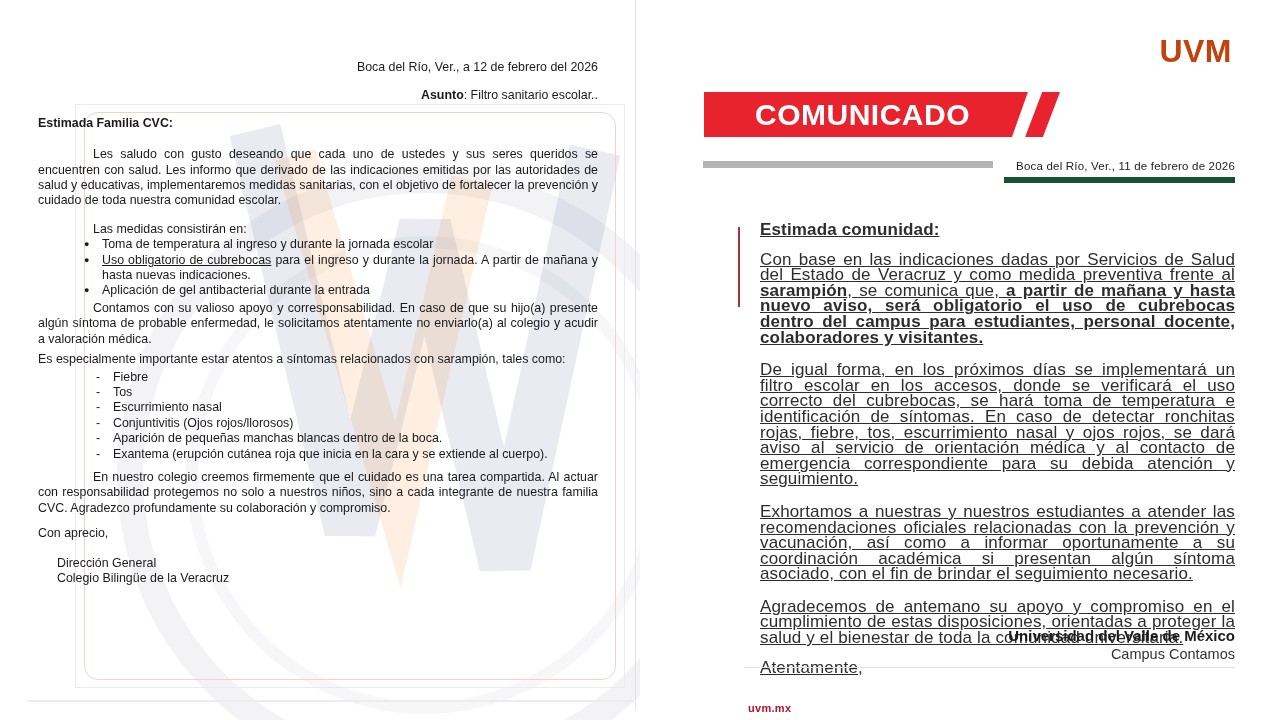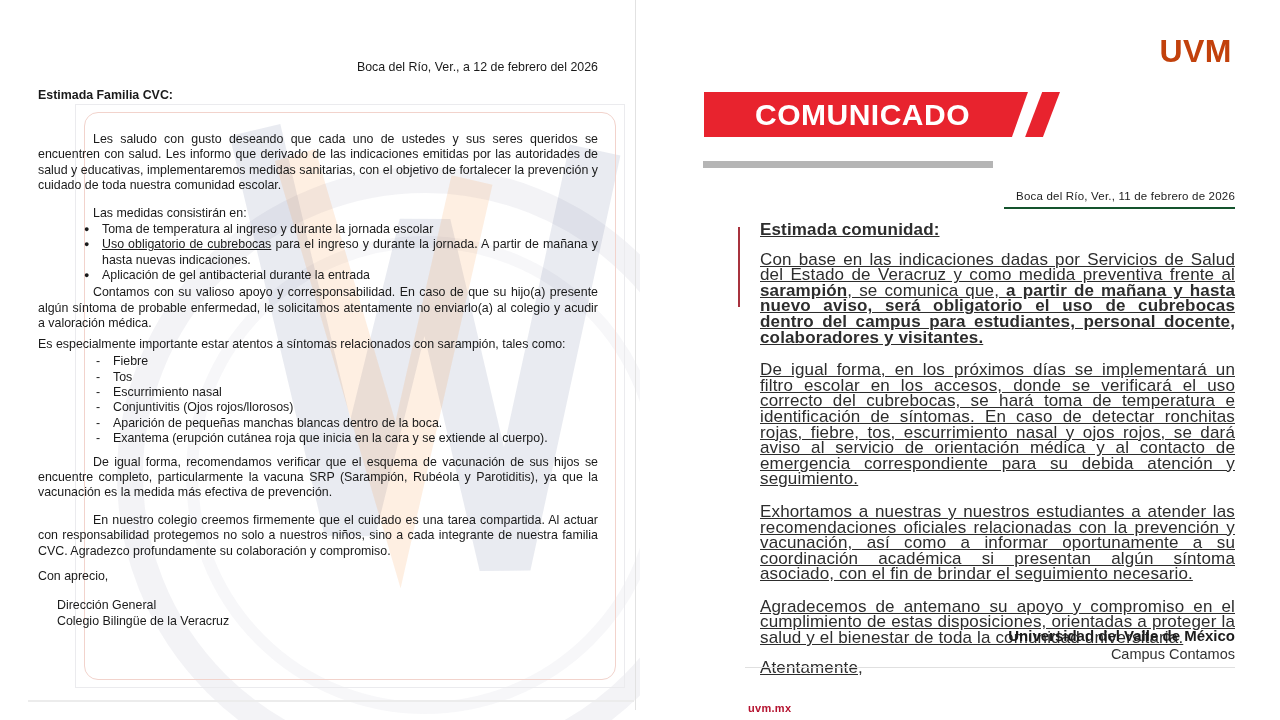--- a/index.html
+++ b/index.html
@@ -15,21 +15,21 @@
                  border:1px solid #ebebee; }
   .frame-inner { position:absolute; left:84px; top:112px; width:532px; height:568px;
                  border:1.5px solid #f2d3cc; border-radius:14px; }
   .watermark { position:absolute; left:0; top:0; width:640px; height:720px; pointer-events:none; }
 
   .letter-body { position:absolute; left:38px; top:60px; width:560px; color:#1a1a1a;
                  font-size:12.4px; line-height:15.4px; }
   .l-right { text-align:right; }
   .l-date { margin-bottom:13px; }
   .l-subject { margin-bottom:12px; }
-  .l-salutation { font-weight:bold; margin-bottom:28px; }
+  .l-salutation { font-weight:bold; margin-bottom:16px; }
   .l-par { text-align:justify; text-indent:55px; }
   .l-p1 { margin-bottom:13px; }
   .l-intro { padding-left:55px; }
   ul.l-bullets { list-style:none; padding-left:46px; margin-bottom:2px; }
   ul.l-bullets li { position:relative; padding-left:18px; text-align:justify; }
   ul.l-bullets li::before { content:"●"; position:absolute; left:0; top:0; font-size:9px; }
   .l-p2 { margin-bottom:5px; }
   .l-p3 { text-align:justify; margin-bottom:2px; }
   ul.l-symptoms { list-style:none; padding-left:58px; margin-bottom:8px; }
   ul.l-symptoms li { position:relative; padding-left:17px; }
@@ -48,22 +48,22 @@
               letter-spacing:0.5px; color:#c2410c; }
   .banner { position:absolute; left:64px; top:92px; width:356px; height:45px; }
   .banner-main { position:absolute; inset:0; background:#e8232e;
                  clip-path:polygon(0 0, 91% 0, 86.5% 100%, 0 100%); }
   .banner-sliver { position:absolute; inset:0; background:#e8232e;
                  clip-path:polygon(95% 0, 100% 0, 95.2% 100%, 90.2% 100%); }
   .banner-label { position:absolute; left:0; top:0; width:100%; height:45px; line-height:45px;
                  padding-left:51px; color:#ffffff; font-size:30px; font-weight:800;
                  letter-spacing:0.5px; }
   .grey-bar { position:absolute; left:63px; top:161px; width:290px; height:7px; background:#b5b5b5; }
-  .r-date { position:absolute; top:190px; right:45px; font-size:11.5px; color:#222222;
-            border-bottom:2px solid #14532d; padding:0 0 5px 12px; letter-spacing:0.2px; }
+  .r-date { position:absolute; top:160px; right:45px; font-size:11.5px; color:#222222;
+            border-bottom:6px solid #14532d; padding:0 0 5px 12px; letter-spacing:0.2px; }
   .accent-bar { position:absolute; left:98px; top:227px; width:2px; height:80px; background:#a8323e; }
   .r-body { position:absolute; left:120px; top:222px; width:475px; color:#2d2d2d;
             font-size:17px; line-height:15.6px; letter-spacing:0.15px;text-decoration:underline; }
   .r-salutation { font-weight:bold; margin-bottom:14px; }
   .r-par { text-align:justify; margin-bottom:17px; }
   .r-p4 { margin-bottom:14px; }
   .r-signer { position:absolute; top:626px; right:45px; text-align:right; color:#1c1c1c; }
   .r-signer-name { font-weight:bold; font-size:15px; line-height:19px; }
   .r-signer-campus { font-size:14.5px; line-height:19px; color:#333; }
   .r-divider { position:absolute; left:105px; right:45px; top:667px; height:1px; background:#e0e0e0; }
@@ -84,39 +84,39 @@
       <circle cx="425" cy="475" r="233" fill="none" stroke="#f3f3f7" stroke-width="12" opacity="0.7"></circle>
       <path d="M255,130 L350,530 L425,225 L505,565 L595,150" fill="none" stroke="#2a3a74" stroke-width="52" opacity="0.10"></path>
       <path d="M295,155 L398,505 L472,180" fill="none" stroke="#f58220" stroke-width="42" opacity="0.13"></path>
     </svg>
 
     <div class="frame-outer"></div>
     <div class="frame-inner"></div>
 
     <div class="letter-body">
       <div class="l-right l-date">Boca del Río, Ver., a 12 de febrero del 2026</div>
+      <div class="l-right l-subject"><span class="seg-b">Asunto</span><span>: Filtro sanitario escolar..</span></div>
       <div class="l-salutation">Estimada Familia CVC:</div>
       <div class="l-par l-p1">Les saludo con gusto deseando que cada uno de ustedes y sus seres queridos se encuentren con salud. Les informo que derivado de las indicaciones emitidas por las autoridades de salud y educativas, implementaremos medidas sanitarias, con el objetivo de fortalecer la prevención y cuidado de toda nuestra comunidad escolar.</div>
       <div class="l-intro">Las  medidas consistirán en:</div>
       <ul class="l-bullets">
         <li><span>Toma de temperatura al ingreso y durante la jornada escolar</span></li>
         <li><span class="seg-u">Uso obligatorio de cubrebocas</span><span> para el ingreso y durante la jornada. A partir de mañana y hasta nuevas indicaciones.</span></li>
         <li><span>Aplicación de gel antibacterial durante la entrada</span></li>
       </ul>
       <div class="l-par l-p2">Contamos con su valioso apoyo y corresponsabilidad. En caso de que su hijo(a) presente algún síntoma de probable enfermedad, le solicitamos atentamente no enviarlo(a) al colegio y acudir a valoración médica.</div>
       <div class="l-p3">Es especialmente importante estar atentos a síntomas relacionados con sarampión, tales como:</div>
       <ul class="l-symptoms">
         <li>Fiebre</li>
         <li>Tos</li>
         <li>Escurrimiento nasal</li>
         <li>Conjuntivitis (Ojos rojos/llorosos)</li>
         <li>Aparición de pequeñas manchas blancas dentro de la boca.</li>
         <li>Exantema (erupción cutánea roja que inicia en la cara y se extiende al cuerpo).</li>
       </ul>
-      <div class="l-par l-p4">De igual forma, recomendamos verificar que el esquema de vacunación de sus hijos se encuentre completo, particularmente la vacuna SRP (Sarampión, Rubéola y Parotiditis), ya que la vacunación es la medida más efectiva de prevención.</div>
       <div class="l-par l-p5">En nuestro colegio creemos firmemente que el cuidado es una tarea compartida. Al actuar con responsabilidad protegemos no solo a nuestros niños, sino a cada integrante de nuestra familia CVC. Agradezco profundamente su colaboración y compromiso.</div>
       <div class="l-closing">Con aprecio,</div>
       <div class="l-sign">
         <div class="l-sign-line">Dirección General</div>
         <div class="l-sign-line">Colegio Bilingüe de la Veracruz</div>
       </div>
     </div>
 
     <div class="page-edge-right"></div>
     <div class="page-edge-bottom"></div>

